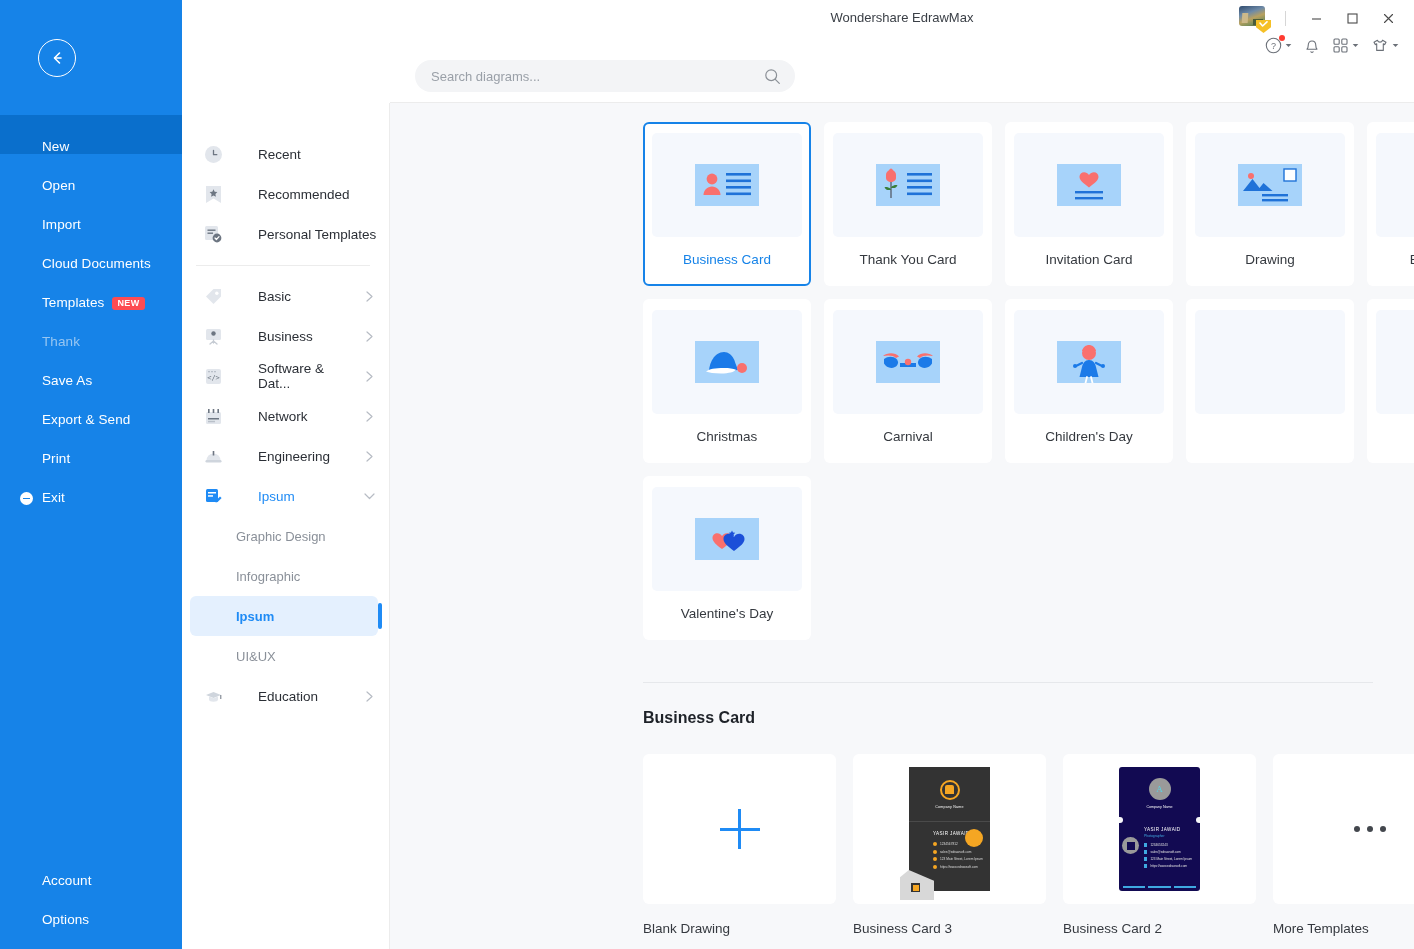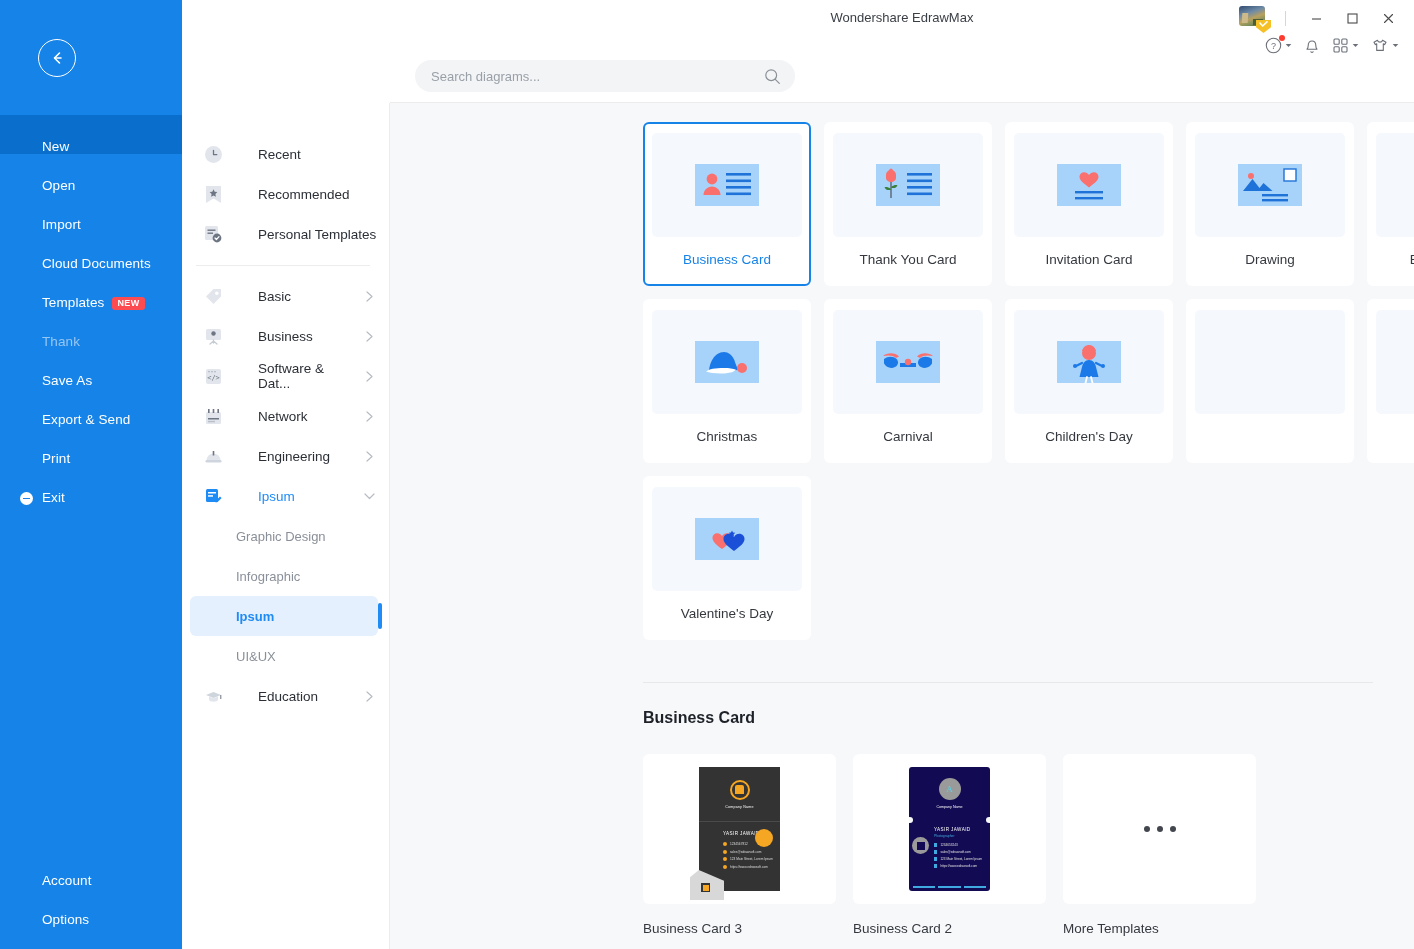--- a/index.html
+++ b/index.html
@@ -726,20 +726,29 @@
           <div class="tlabel">Valentine's Day</div>
         </div>
 
       </div>
 
       <div class="section-sep"></div>
       <div class="section-title">Business Card</div>
 
       <div class="bgrid">
 
+        <div class="bcard">
+          <div class="bthumb">
+            <div class="plus-wrap">
+              <span class="plus-h"></span>
+                <span class="plus-v"></span>
+            </div>
+          </div>
+          <div class="blabel">Blank Drawing</div>
+        </div>
 
         <div class="bcard">
           <div class="bthumb">
             <div class="bc3">
               <div class="bc3-top">
                 <span class="bc3-logo">
                     <i></i>
                   </span>
                 <span class="bc3-cname">Company Name</span>
               </div>

